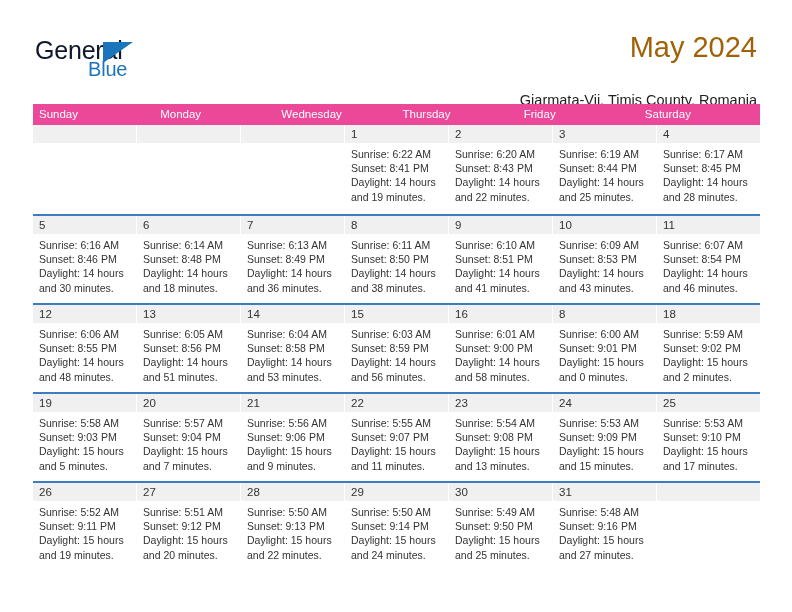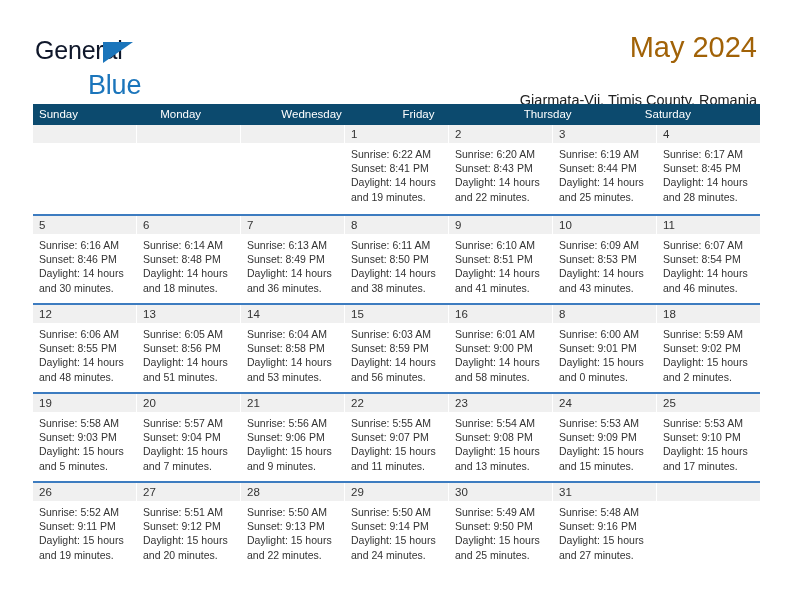--- a/index.html
+++ b/index.html
@@ -33,25 +33,24 @@
     position: absolute;
     left: 0; top: 0;
     font-size: 25px;
     letter-spacing: -0.2px;
     color: #0f172a;
     font-family: "Liberation Sans", sans-serif;
   }
   .logo-blue {
     position: absolute;
     left: 53px; top: 22px;
-    font-size: 27px;
+    font-size: 20px;
     letter-spacing: -0.2px;
     color: #1b75bb;
     font-family: "Liberation Sans", sans-serif;
-    margin-top: 12px;
   }
   .logo-triangle {
     position: absolute;
     left: 68px; top: 6px;
     width: 0; height: 0;
     border-left: 30px solid #1b75bb;
     border-bottom: 21px solid transparent;
   }
   .title-block {
     position: absolute;
@@ -75,21 +74,21 @@
   
   .calendar {
     position: absolute;
     left: 33px; top: 104px;
     width: 727px;
   }
   .dow-row {
     display: flex;
     width: 727px;
     height: 21px;
-    background: #0c4a6e;
+    background: #ec4899;
   }
   .dow {
     flex: 1 1 0;
     min-width: 0;
     color: #ffffff;
     font-size: 11.5px;
     line-height: 21px;
     padding-left: 6px;
     white-space: nowrap;
     overflow: hidden;
@@ -147,22 +146,22 @@
       <div class="cal-subtitle">Giarmata-Vii, Timis County, Romania</div>
     </div>
 
   </div>
 
   <div class="calendar">
     <div class="dow-row" id="dow-row">
         <div class="dow">Sunday</div>
         <div class="dow">Monday</div>
         <div class="dow">Wednesday</div>
+        <div class="dow">Thursday</div>
         <div class="dow">Friday</div>
-        <div class="dow">Thursday</div>
         <div class="dow">Saturday</div>
       </div>
     <div id="weeks-container">
         <div class="week">
           <div class="day empty">
             <div class="day-num"></div>
           </div>
           <div class="day empty">
             <div class="day-num"></div>
           </div>

